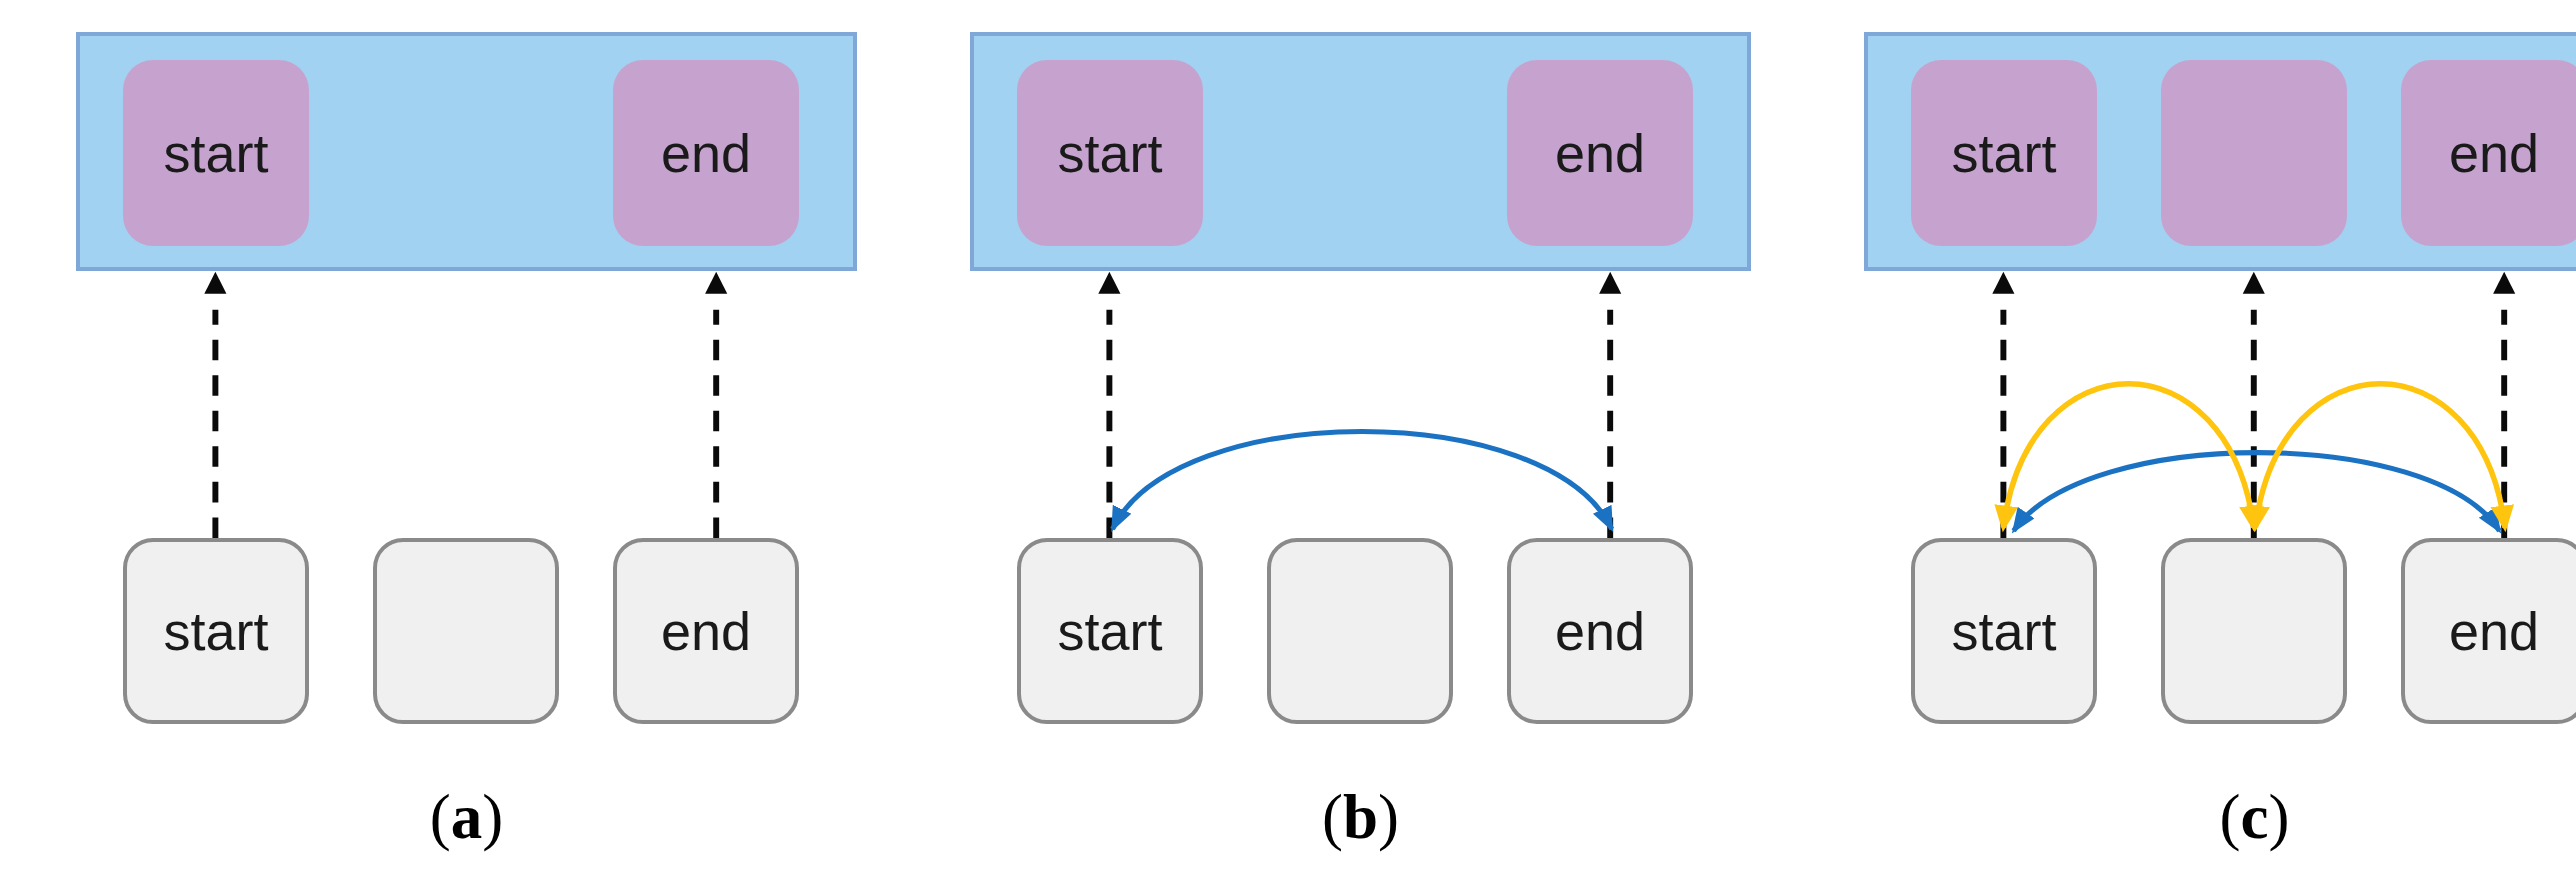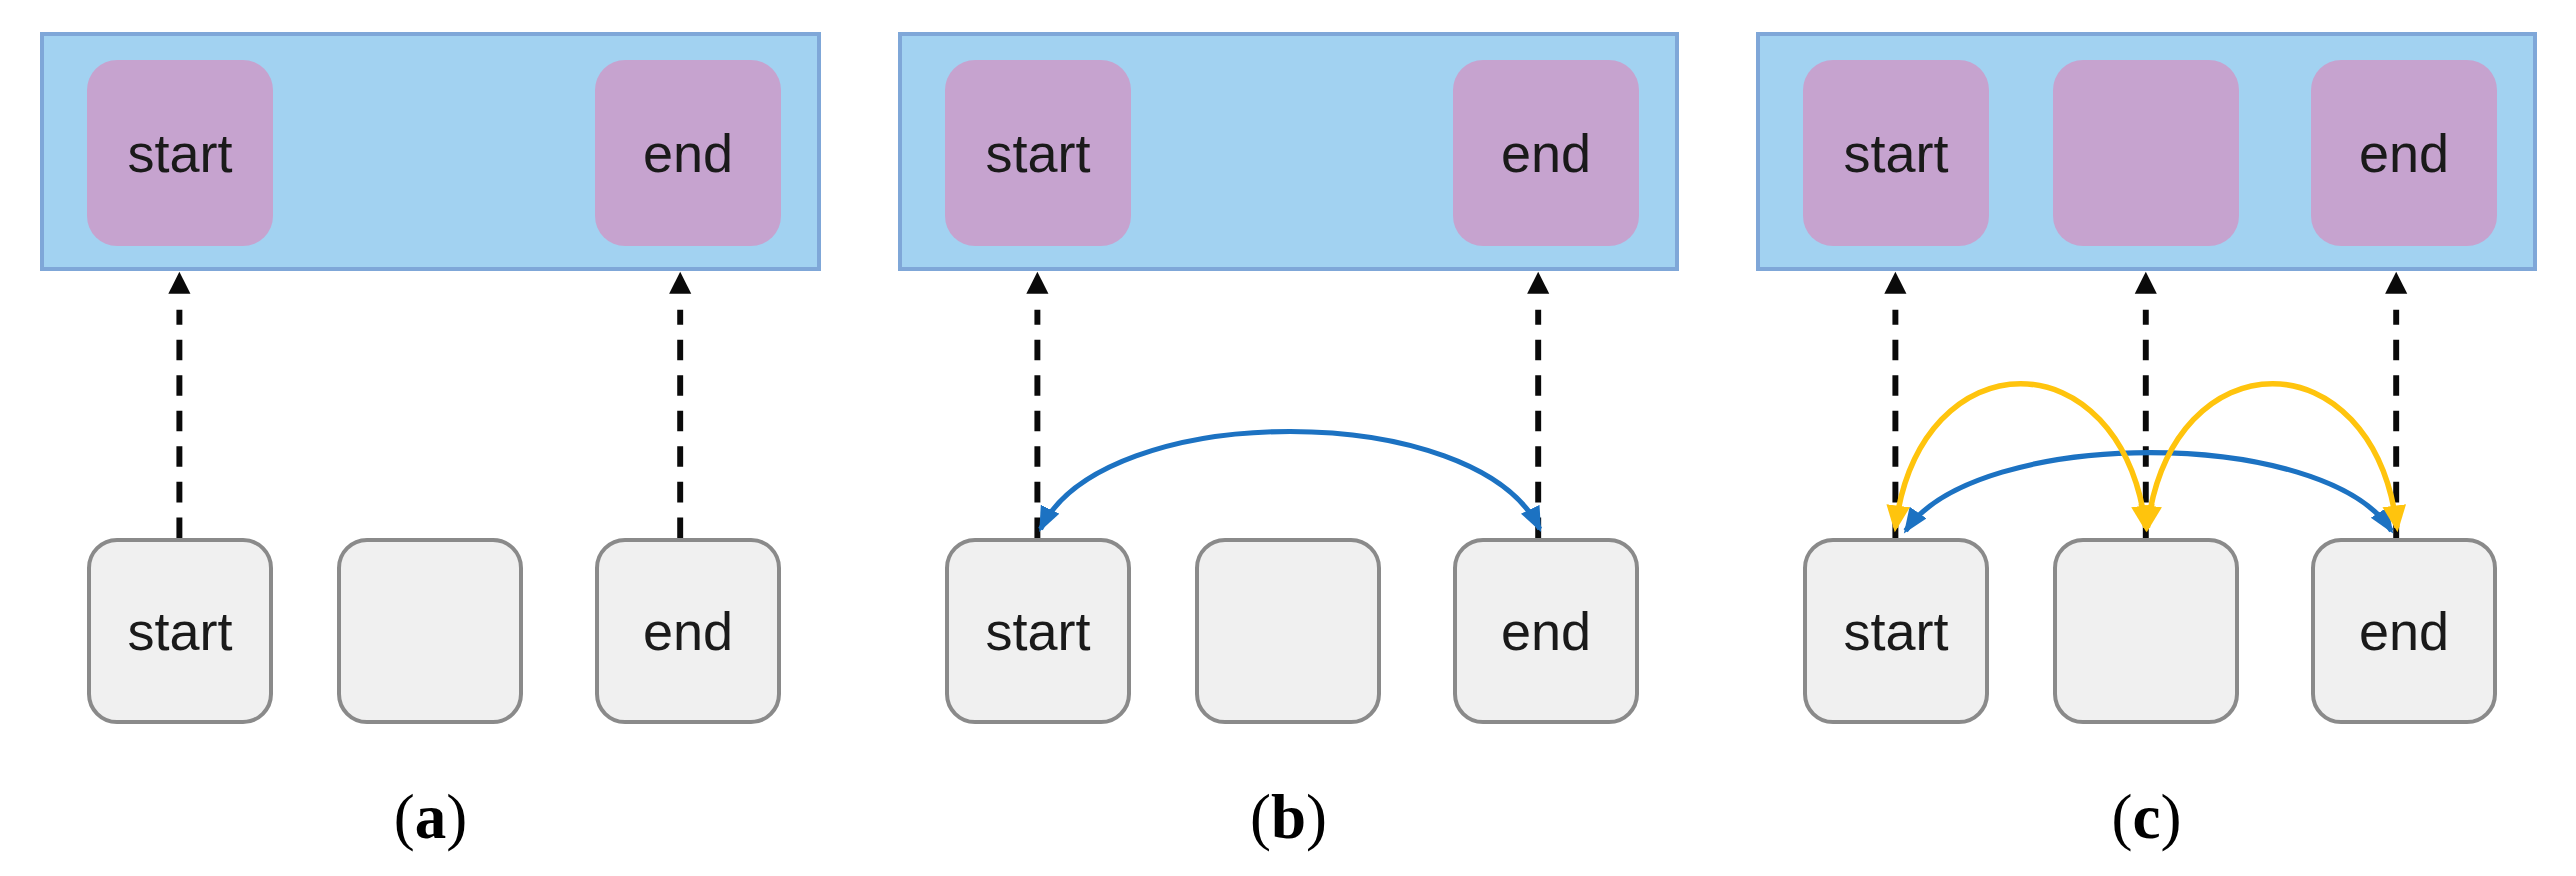--- a/index.html
+++ b/index.html
@@ -2,41 +2,41 @@
 <html style="--bar-fill: #A2D2F1; --bar-stroke: #7FA7D8; --token-fill: #C6A3CF; --slot-fill: #F0F0F0; --slot-stroke: #8A8A8A; --dash: #0A0A0A; --arc-blue: #1C72C2; --arc-yellow: #FFC40D; --text: #1A1A1A;font-size:12.6px"><head>
 <meta charset="utf-8">
 <style>
   html,body { margin:0; padding:0; }
   body {
     width:2576px; height:876px; background:#ffffff;
     font-family:"Liberation Sans", sans-serif; color:var(--text);
     overflow:hidden;
   }
   .figure-row { display:flex; width:2576px; height:876px; }
-  .panel { position:relative; width:858px; height:816px; flex:0 0 auto; }
+  .panel { position:relative; width:858px; height:816px; flex:0 0 auto;margin-left:36px; }
 
   .bar {
     position:absolute; left:40px; top:32px; width:781px; height:239px;
     background:var(--bar-fill); border:4px solid var(--bar-stroke);
     box-sizing:border-box;
   }
   .pbox {
     position:absolute; top:60px; width:186px; height:186px;
     border-radius:30px; background:var(--token-fill);
     display:flex; align-items:center; justify-content:center;
     font-size:54px; color:var(--text);
   }
   .gbox {
     position:absolute; top:538px; width:186px; height:186px;
     border-radius:30px; background:var(--slot-fill);
     border:4px solid var(--slot-stroke); box-sizing:border-box;
     display:flex; align-items:center; justify-content:center;
     font-size:54px; color:var(--text);
   }
-  .c1 { left:87px; } .c2 { left:337px; } .c3 { left:595px; }
+  .c1 { left:87px; } .c2 { left:337px; } .c3 { left:577px; }
 
   .overlay {
     position:absolute; left:0; top:0; width:858px; height:876px;
     pointer-events:none;
   }
   .caption {
     position:absolute; left:40px; top:781px; width:781px;
     text-align:center; font-family:"Liberation Serif", serif;
     font-size:63px; color:#000;
   }

